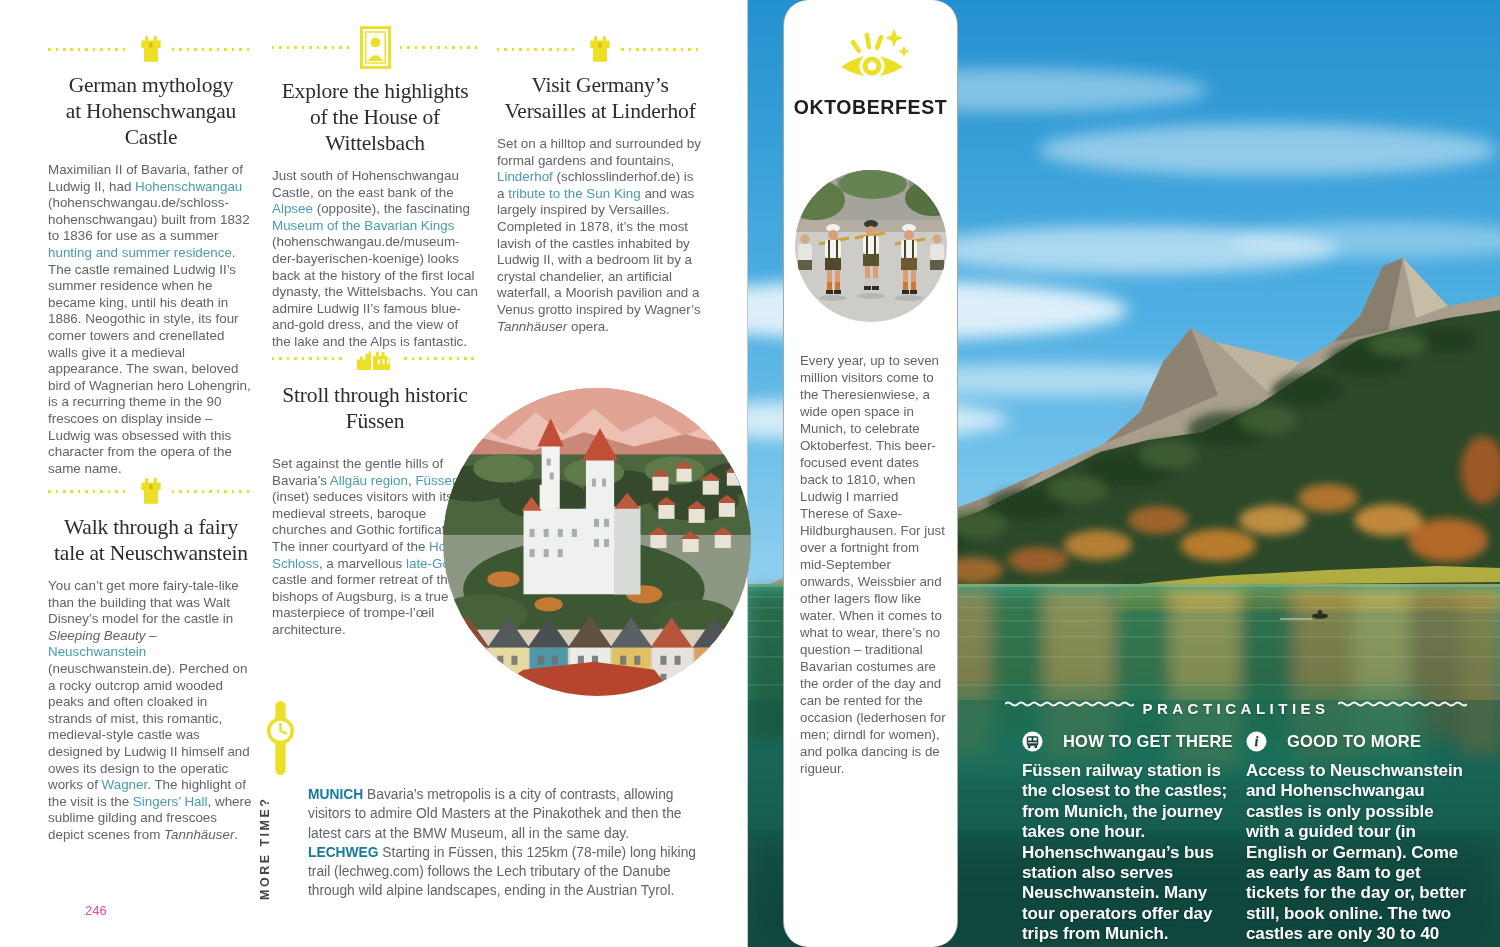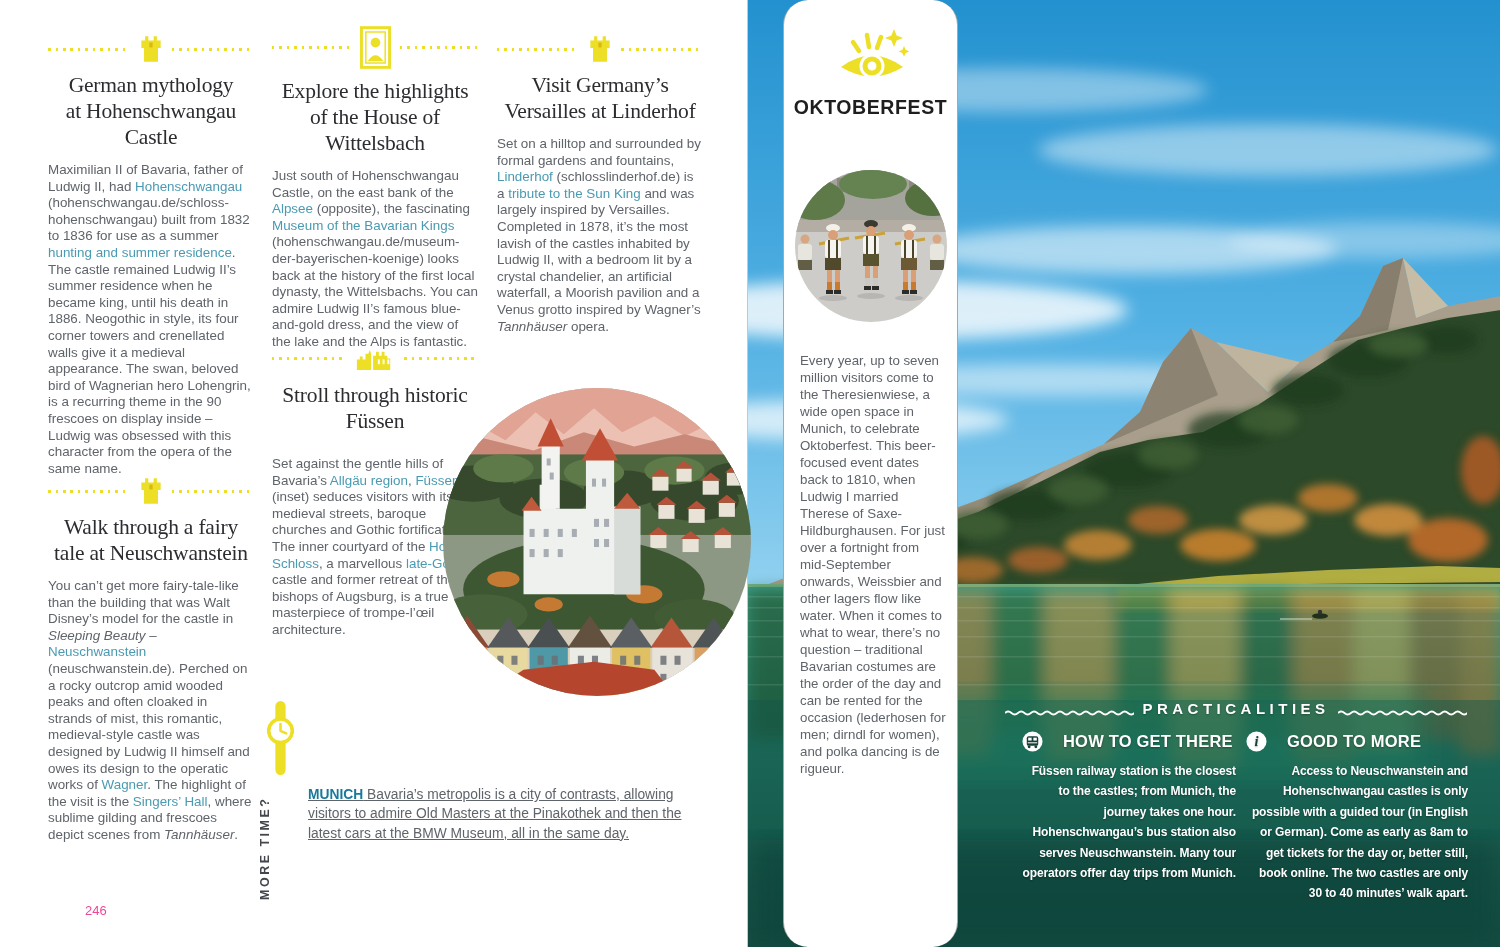--- a/index.html
+++ b/index.html
@@ -14,43 +14,43 @@
   .body{margin:12px 0 0 0;font-size:13.4px;line-height:16.6px;color:#5f646a;}
   .seg-lnk{color:#4a9ab2;}
   .seg-it{font-style:italic;text-align:center;}
   .seg-lead{color:#17799c;font-weight:700;}
   #pagenum{position:absolute;left:48px;top:903px;font-size:13px;color:#ec4899;margin-left:37px;}
   
   #watch{position:absolute;left:267px;top:700px;}
   #mtlabel{position:absolute;left:258px;top:784px;height:116px;writing-mode:vertical-rl;transform:rotate(180deg);
            font-size:12.5px;font-weight:700;letter-spacing:2.5px;color:#43474c;}
   #mttext{position:absolute;left:308px;top:785px;width:404px;font-size:13.8px;line-height:19.3px;color:#5f646a;}
-  #mttext p{margin:0;text-decoration:underline;}
+  #mttext p{margin:0;}
   
   #photo{position:absolute;left:747px;top:0;width:753px;height:947px;border-left:1px solid rgba(0,0,0,.22);}
   
   #okto{position:absolute;left:783px;top:0;width:175px;height:947px;background:#ffffff;
         border-left:1px solid rgba(15,45,40,.4);border-right:1px solid rgba(15,45,40,.4);box-sizing:border-box;border-radius:25px;}
   #okto-eye{position:absolute;left:50px;top:26px;}
   #okto-title{position:absolute;left:0;top:96px;width:100%;text-align:center;margin:0;
               font-size:19.5px;font-weight:700;letter-spacing:0.6px;color:#1e1e1e;}
   #okto-photo{position:absolute;left:11px;top:170px;width:152px;height:152px;border-radius:50%;overflow:hidden;}
   #okto-body{position:absolute;left:16px;top:352px;width:147px;margin:0;font-size:13.3px;line-height:17px;color:#5f646a;}
   
   #fcircle{position:absolute;left:443px;top:388px;width:308px;height:308px;border-radius:50%;overflow:hidden;}
   
-  #prac-title-row{position:absolute;left:1005px;top:700px;width:462px;display:flex;align-items:flex-end;justify-content:center;gap:8px;}
+  #prac-title-row{position:absolute;left:1005px;top:700px;width:462px;display:flex;align-items:flex-start;justify-content:center;gap:8px;}
   #prac-title{margin:0;font-size:15px;font-weight:700;letter-spacing:4.5px;color:#ffffff;text-shadow:0 1px 2px rgba(0,0,0,.3);}
   .prac-col{position:absolute;color:#fff;}
   #prac-how{left:1022px;top:731px;width:214px;}
   #prac-know{left:1246px;top:731px;width:222px;}
   .prac-h{display:flex;align-items:center;gap:20px;font-size:16.5px;font-weight:700;letter-spacing:0.2px;
           color:#fff;text-shadow:0 1px 2px rgba(0,0,0,.35);}
-  .prac-b{margin:9px 0 0 0;font-size:12px;line-height:20.4px;font-weight:700;color:#fff;
-          text-shadow:0 1px 2px rgba(0,0,0,.35);letter-spacing:-0.1px;text-align:right;}
+  .prac-b{margin:9px 0 0 0;font-size:17px;line-height:20.4px;font-weight:700;color:#fff;
+          text-shadow:0 1px 2px rgba(0,0,0,.35);letter-spacing:-0.1px;}
 </style>
 </head>
 <body>
 
 <div id="page">
 
   <div id="photo">
     <svg width="753" height="947" viewBox="0 0 753 947">
       <defs>
         <linearGradient id="sky" x1="0" y1="0" x2="0" y2="1">
@@ -507,17 +507,18 @@
   <div id="watch">
     <svg viewBox="0 0 26 74" width="27" height="76">
       <rect x="8" y="1" width="10" height="72" rx="5" fill="#ecdf25"></rect>
       <circle cx="13" cy="30" r="11.5" fill="#ffffff" stroke="#ecdf25" stroke-width="3.5"></circle>
       <path d="M13 30 V23.5 M13 30 L18.5 32.5" stroke="#ecdf25" stroke-width="2.5" fill="none" stroke-linecap="round"></path>
     </svg>
   </div>
   <div id="mtlabel">MORE TIME?</div>
   <div id="mttext">
     <p><span class="seg-lead">MUNICH</span><span> Bavaria’s metropolis is a city of contrasts, allowing visitors to admire Old Masters at the Pinakothek and then the latest cars at the BMW Museum, all in the same day.</span></p>
+    <p><span class="seg-lead">LECHWEG</span><span> Starting in Füssen, this 125km (78-mile) long hiking trail (lechweg.com) follows the Lech tributary of the Danube through wild alpine landscapes, ending in the Austrian Tyrol.</span></p>
   </div>
 
   <div id="pagenum">246</div>
 
 </div>
 
 </body></html>

